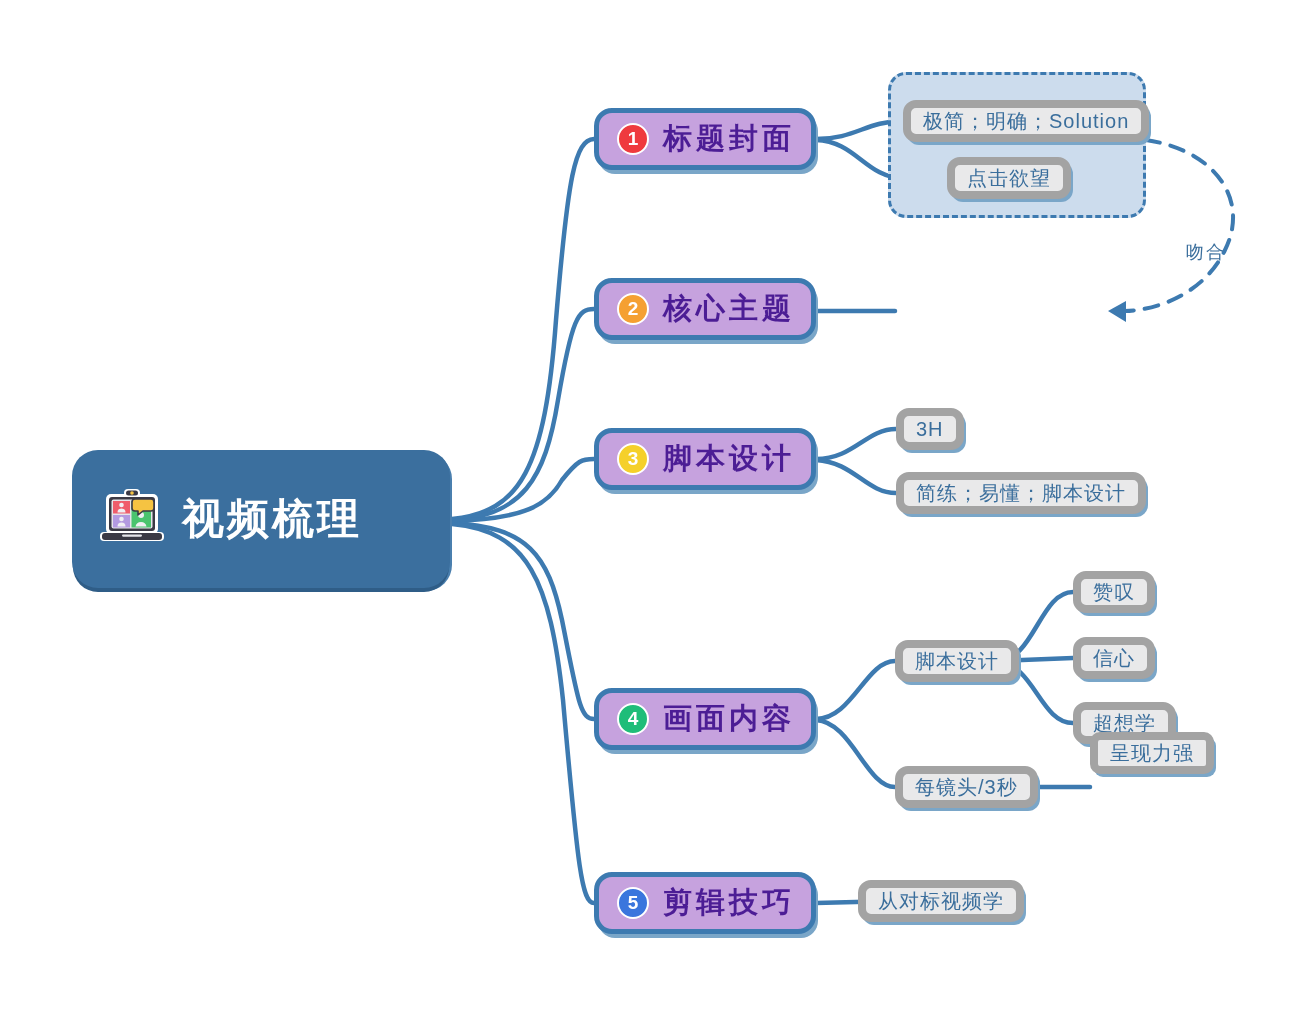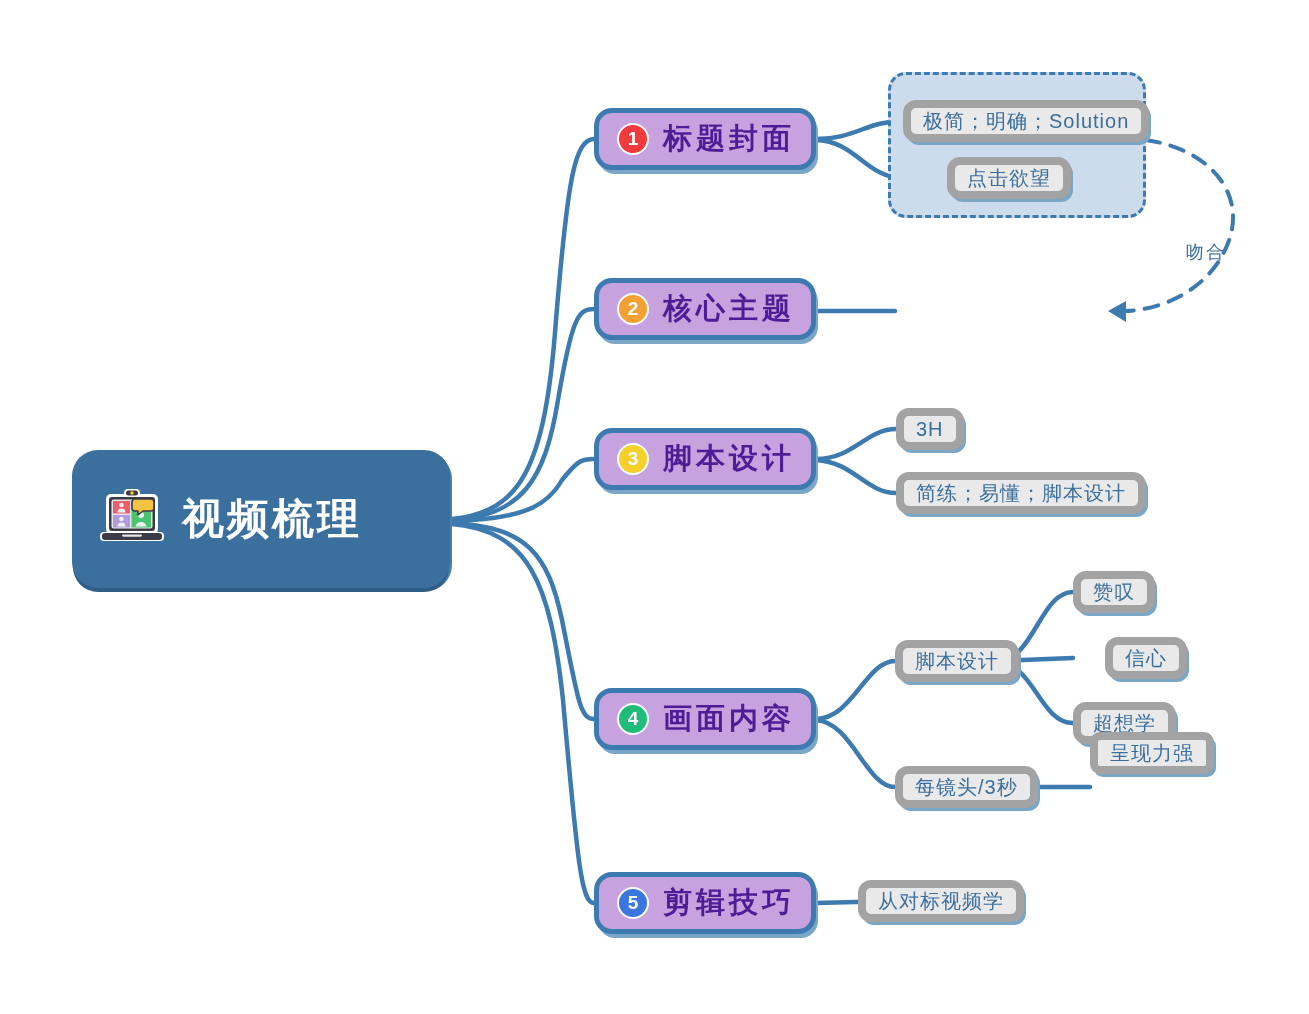--- a/index.html
+++ b/index.html
@@ -112,21 +112,21 @@
     justify-content: center;
   }
 
   .l-jijian   { left: 903px;  top: 100px; }
   .l-dianji   { left: 947px;  top: 157px; }
   .l-jiejue   { left: 895px;  top: 290px; }
   .l-3h       { left: 896px;  top: 408px; }
   .l-jianlian { left: 896px;  top: 472px; }
   .l-gaoguang { left: 895px;  top: 640px; }
   .l-zantan   { left: 1073px; top: 571px; }
-  .l-xinxin   { left: 1073px; top: 637px; margin-left: 32px; }
+  .l-xinxin   { left: 1073px; top: 637px; }
   .l-chaoxiang{ left: 1073px; top: 702px; }
   .l-meijing  { left: 895px;  top: 766px; }
   .l-chengxian{ left: 1090px; top: 732px; border-radius: 10px; }
   .l-duibiao  { left: 858px;  top: 880px; }
 
   
   .group-box {
     position: absolute;
     left: 888px;
     top: 72px;

